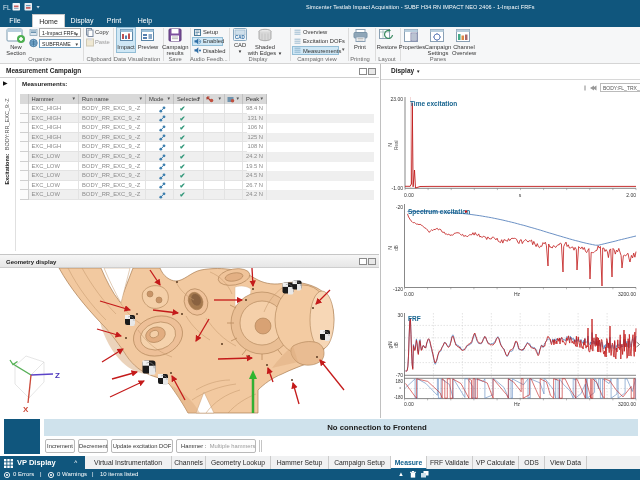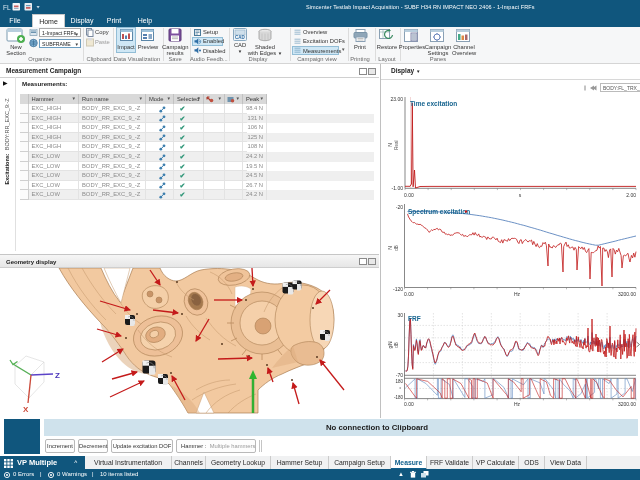--- a/index.html
+++ b/index.html
@@ -666,21 +666,21 @@
 <text x="398" y="345" font-size="4.5" fill="#555" transform="rotate(-90 398 345)" text-anchor="middle">dB</text>
 <text x="404" y="406" font-size="5" fill="#333">0.00</text>
 <text x="517" y="406" font-size="5" fill="#333" text-anchor="middle">Hz</text>
 <text x="636" y="406" font-size="5" fill="#333" text-anchor="end">3200.00</text>
 <text x="408" y="320.5" font-size="6.5" font-weight="bold" fill="#17648f">FRF</text>
 <path d="M636.5,342 l3,2.5 l-3,2.5" fill="none" stroke="#555" stroke-width="0.8"></path>
 </svg>
 
 <div class="abs blue" style="left:4px;top:419px;width:36px;height:35px;"></div>
 <div class="abs" style="left:44px;top:419px;width:594px;height:17px;background:#cfe2ec;">
-  <div style="position:absolute;left:0;top:3.5px;width:100%;text-align:center;font-size:7.8px;font-weight:bold;color:#1b1b1b;padding-left:72px;box-sizing:border-box;">No connection to Clipboard</div>
+  <div style="position:absolute;left:0;top:3.5px;width:100%;text-align:center;font-size:7.8px;font-weight:bold;color:#1b1b1b;padding-left:72px;box-sizing:border-box;">No connection to Frontend</div>
 </div>
 <div class="btn" style="left:45px;width:30px;">Increment</div>
 <div class="btn" style="left:78px;width:30px;">Decrement</div>
 <div class="btn" style="left:111px;width:62px;">Update excitation DOF</div>
 <div class="btn" style="left:176px;width:80px;text-align:left;padding-left:4px;">Hammer :&nbsp; <span style="color:#999;">Multiple hammers</span></div>
 <div class="abs" style="left:259px;top:440px;width:1px;height:12px;background:#c5c5c5;"></div>
 <div class="abs" style="left:261px;top:440px;width:1px;height:12px;background:#c5c5c5;"></div>
 
 <div class="abs blue" style="left:0;top:456px;width:640px;height:13px;">
  <svg style="position:absolute;left:4px;top:2.5px" width="9" height="9" viewBox="0 0 9 9">
@@ -689,21 +689,21 @@
         <rect x="3.3" y="0" width="2.4" height="2.4"></rect>
         <rect x="6.6" y="0" width="2.4" height="2.4"></rect>
         <rect x="0" y="3.3" width="2.4" height="2.4"></rect>
         <rect x="3.3" y="3.3" width="2.4" height="2.4"></rect>
         <rect x="6.6" y="3.3" width="2.4" height="2.4"></rect>
         <rect x="0" y="6.6" width="2.4" height="2.4"></rect>
         <rect x="3.3" y="6.6" width="2.4" height="2.4"></rect>
         <rect x="6.6" y="6.6" width="2.4" height="2.4"></rect>
       </g>
     </svg>
- <div style="position:absolute;left:17px;top:2px;font-size:7.5px;font-weight:bold;color:#fff;">VP Multiple</div>
+ <div style="position:absolute;left:17px;top:2px;font-size:7.5px;font-weight:bold;color:#fff;">VP Display</div>
  <div style="position:absolute;left:74px;top:3px;font-size:6px;color:#fff;">˄</div>
  <div class="btab" style="left:85px;width:87px;">Virtual Instrumentation</div>
  <div class="btab" style="left:172px;width:34px;">Channels</div>
  <div class="btab" style="left:206px;width:65px;">Geometry Lookup</div>
  <div class="btab" style="left:271px;width:58px;">Hammer Setup</div>
  <div class="btab" style="left:329px;width:62px;">Campaign Setup</div>
  <div class="btab" style="left:391px;width:36px;background:#fff;color:#0f5f8c;font-weight:bold;border-bottom:2px solid #0f5f8c;">Measure</div>
  <div class="btab" style="left:427px;width:46px;">FRF Validate</div>
  <div class="btab" style="left:473px;width:46px;">VP Calculate</div>
  <div class="btab" style="left:519px;width:26px;">ODS</div>

